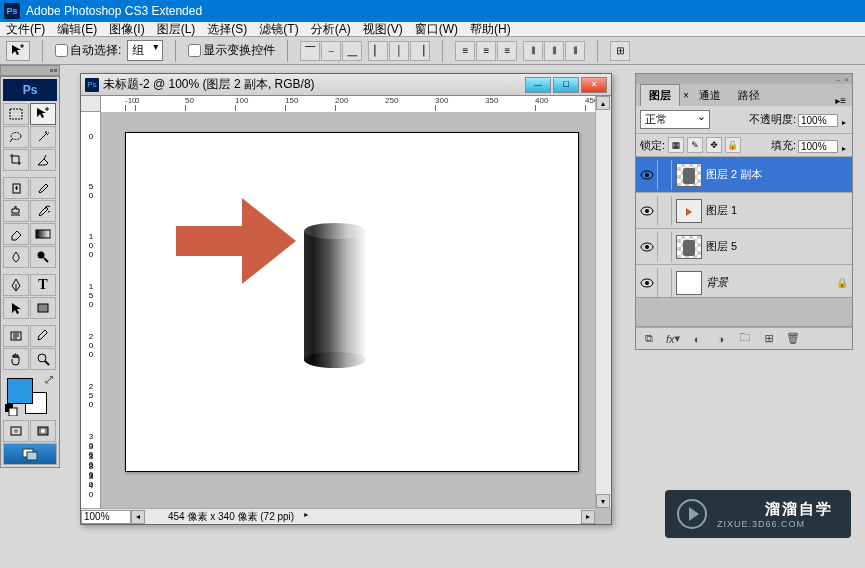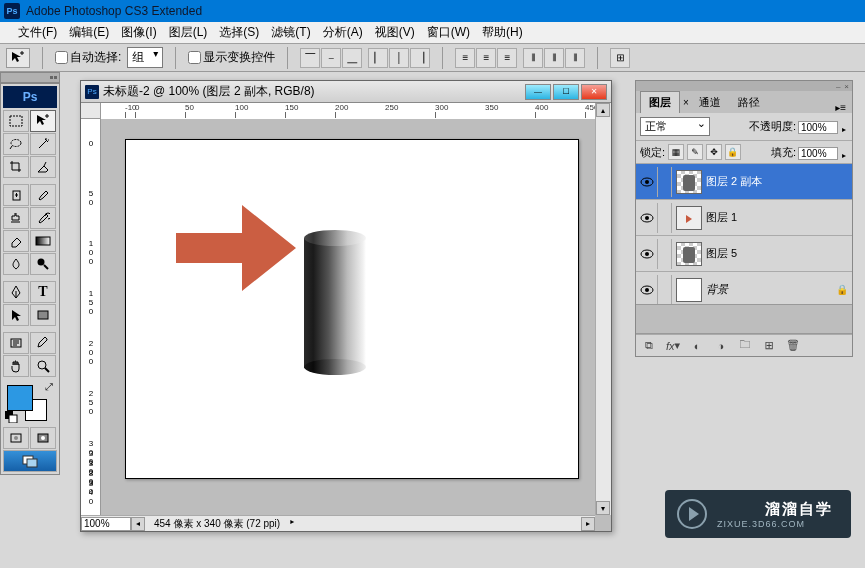--- a/index.html
+++ b/index.html
@@ -1,24 +1,24 @@
 <!DOCTYPE html>
 <html><head>
   <meta charset="utf-8">
   <style>
     * { margin: 0; padding: 0; box-sizing: border-box; font-family: "Microsoft YaHei", "SimSun", Arial, sans-serif; }
     body { width: 865px; height: 568px; background: #d8d8d8; position: relative; overflow: hidden; }
     
     
     .title-bar { height: 22px; background: #0078d7; display: flex; align-items: center; padding-left: 4px; }
     .title-bar .app-icon { width: 16px; height: 16px; background: #001d4d; border-radius: 2px; display: inline-flex; align-items: center; justify-content: center; color: #4aa8ff; font-size: 9px; font-weight: bold; }
-    .title-bar .title-text { color: #0f172a; font-size: 12px; margin-left: 6px; }
-    
-    
-    .menu-bar { height: 22px; background: #f0f0f0; border-bottom: 1px solid #a0a0a0; display: flex; align-items: center; padding-left: 12px; }
+    .title-bar .title-text { color: #ffffff; font-size: 12px; margin-left: 6px; }
+    
+    
+    .menu-bar { height: 15px; background: #f0f0f0; border-bottom: 1px solid #a0a0a0; display: flex; align-items: center; padding-left: 0; }
     .menu-bar .menu-item { font-size: 12px; padding: 2px 6px; cursor: pointer; }
     
     
     .options-bar { height: 28px; background: #d6d6d6; border-bottom: 1px solid #999; display: flex; align-items: center; padding-left: 6px; font-size: 12px; gap: 6px; }
     .tool-indicator { width: 24px; height: 20px; background: #e8e8e8; border: 1px solid #999; display: flex; align-items: center; justify-content: center; }
     .checkbox-label { display: flex; align-items: center; gap: 2px; }
     .select-box { border: 1px solid #7a7a7a; background: white; padding: 1px 18px 1px 4px; font-size: 12px; position: relative; }
     .select-box::after { content: "▾"; position: absolute; right: 4px; top: 0; font-size: 10px; }
     .vert-divider { width: 1px; height: 22px; background: #999; margin: 0 6px; }
     .option-icons { display: flex; gap: 1px; }
@@ -72,21 +72,21 @@
     .canvas-arrow { position: absolute; left: 50px; top: 55px; }
     .canvas-cylinder { position: absolute; left: 178px; top: 90px; width: 62px; height: 145px; }
     .cyl-body { position: absolute; left: 0; top: 8px; width: 62px; height: 130px; background: linear-gradient(90deg, #2a2a2a 0%, #1a1a1a 15%, #555 40%, #bbb 70%, #f0f0f0 95%, #fff 100%); }
     .cyl-top { position: absolute; left: 0; top: 0; width: 62px; height: 16px; border-radius: 50%; background: linear-gradient(90deg, #4a4a4a 0%, #333 15%, #777 40%, #ccc 70%, #f5f5f5 100%); }
     .cyl-bottom { position: absolute; left: 0; bottom: 0; width: 62px; height: 16px; border-radius: 50%; background: linear-gradient(90deg, #1a1a1a 0%, #0a0a0a 15%, #444 40%, #aaa 70%, #eee 100%); }
     
     .doc-scroll-v { position: absolute; right: 0; top: 22px; bottom: 16px; width: 16px; background: #e8e8e8; border-left: 1px solid #aaa; }
     .doc-scroll-h { position: absolute; left: 0; bottom: 0; right: 16px; height: 16px; background: #e8e8e8; border-top: 1px solid #aaa; display: flex; align-items: center; }
     .scroll-arrow { width: 14px; height: 14px; border: 1px solid #999; background: #d6d6d6; font-size: 8px; display: flex; align-items: center; justify-content: center; }
     .zoom-box { width: 50px; height: 14px; background: white; border: 1px solid #999; font-size: 10px; padding-left: 2px; }
-    .status-info { flex: 1; font-size: 10px; padding-left: 9px; display: flex; align-items: flex-start; gap: 10px; }
+    .status-info { flex: 1; font-size: 10px; padding-left: 23px; display: flex; align-items: flex-start; gap: 10px; }
     .status-chevron { font-size: 8px; }
     
     
     .layers-panel { position: absolute; right: 12px; top: 8px; width: 218px; background: #d6d6d6; border: 1px solid #888; }
     .panel-header { height: 10px; background: #b0b0b0; display: flex; justify-content: flex-end; align-items: center; padding-right: 3px; gap: 4px; }
     .panel-header span { font-size: 8px; color: #555; }
     .panel-tabs { height: 22px; background: #c0c0c0; display: flex; align-items: flex-end; padding-left: 4px; }
     .panel-tab { padding: 3px 8px; font-size: 11px; background: #c0c0c0; border: 1px solid #888; border-bottom: none; margin-right: 1px; cursor: pointer; }
     .panel-tab.active { background: #d6d6d6; font-weight: bold; }
     .panel-tab-menu { margin-left: auto; font-size: 10px; padding-right: 6px; }

